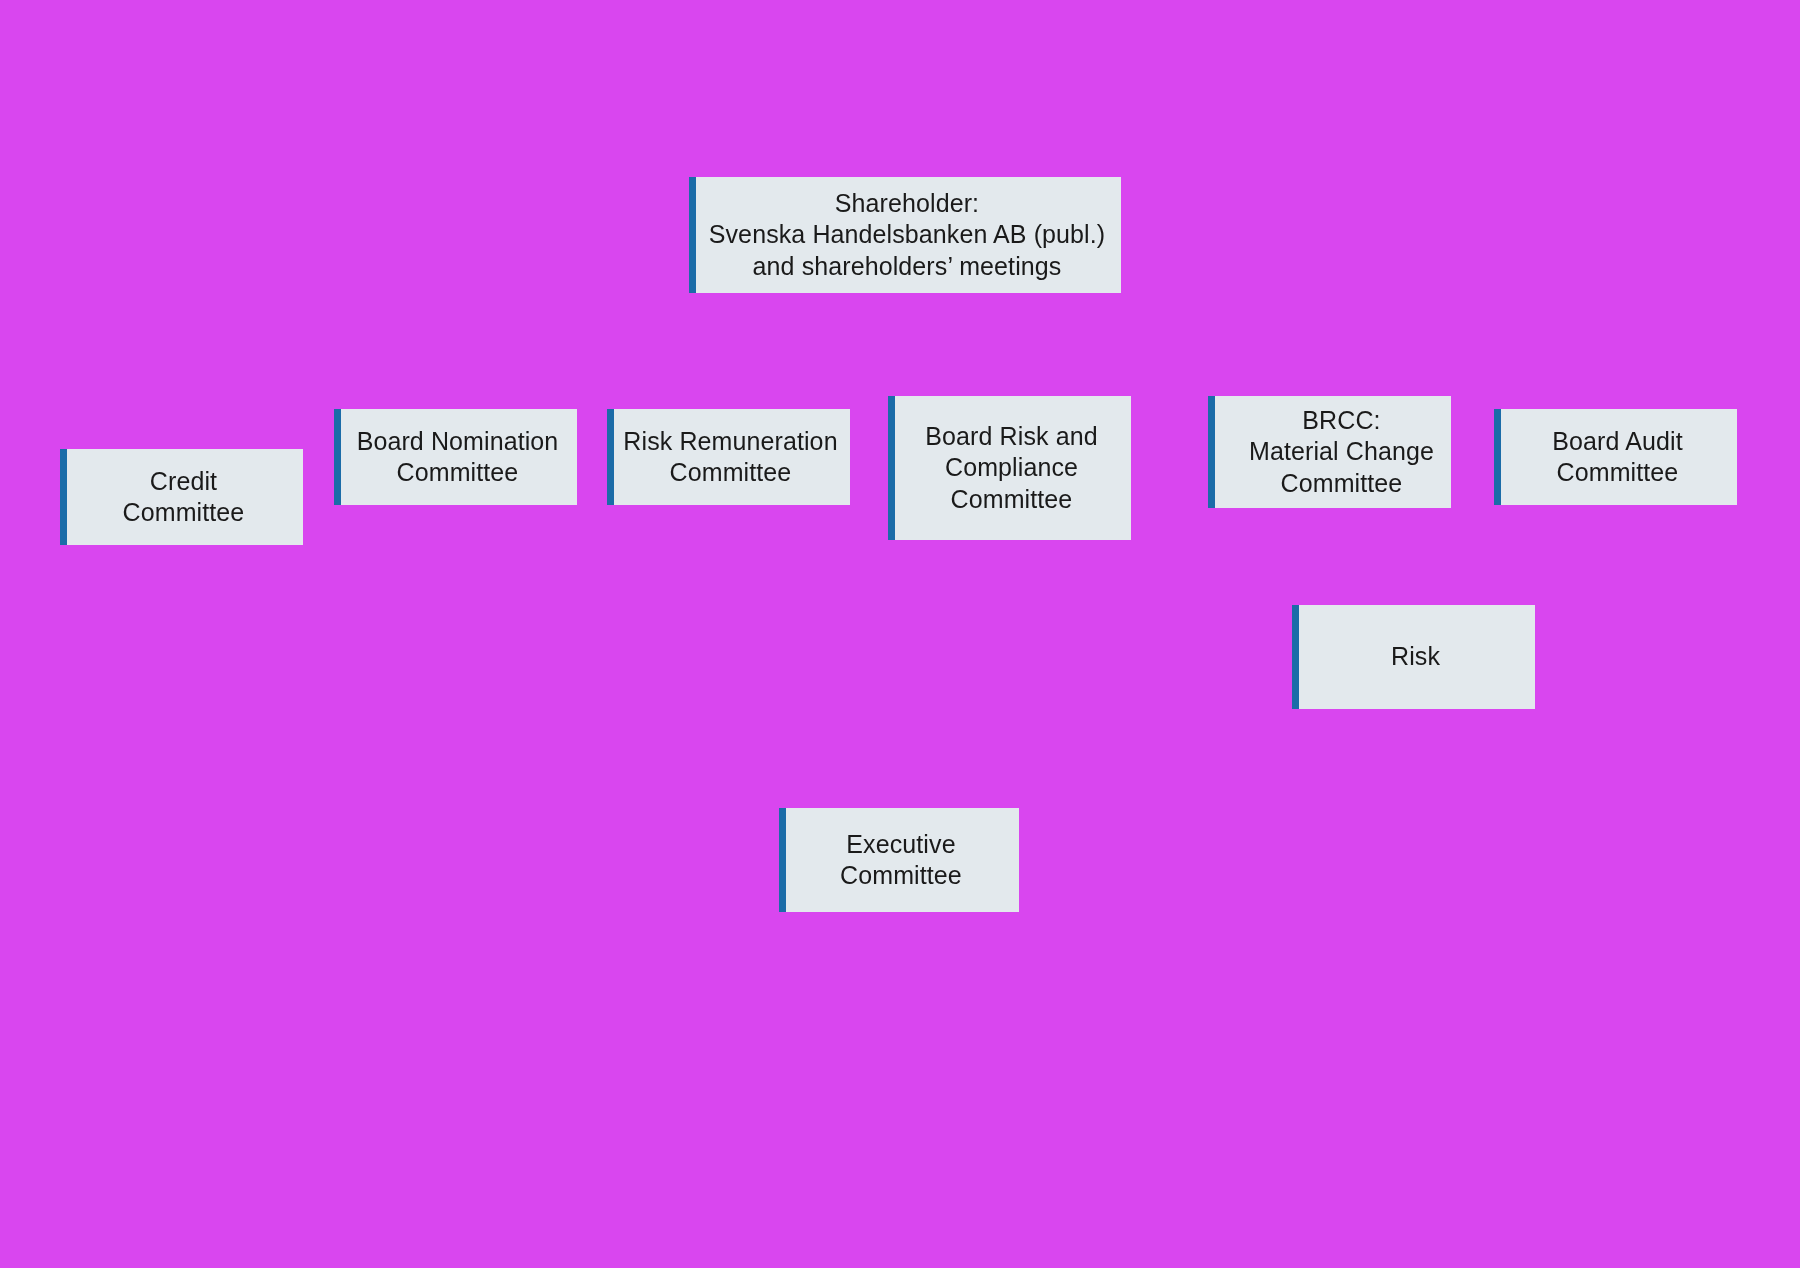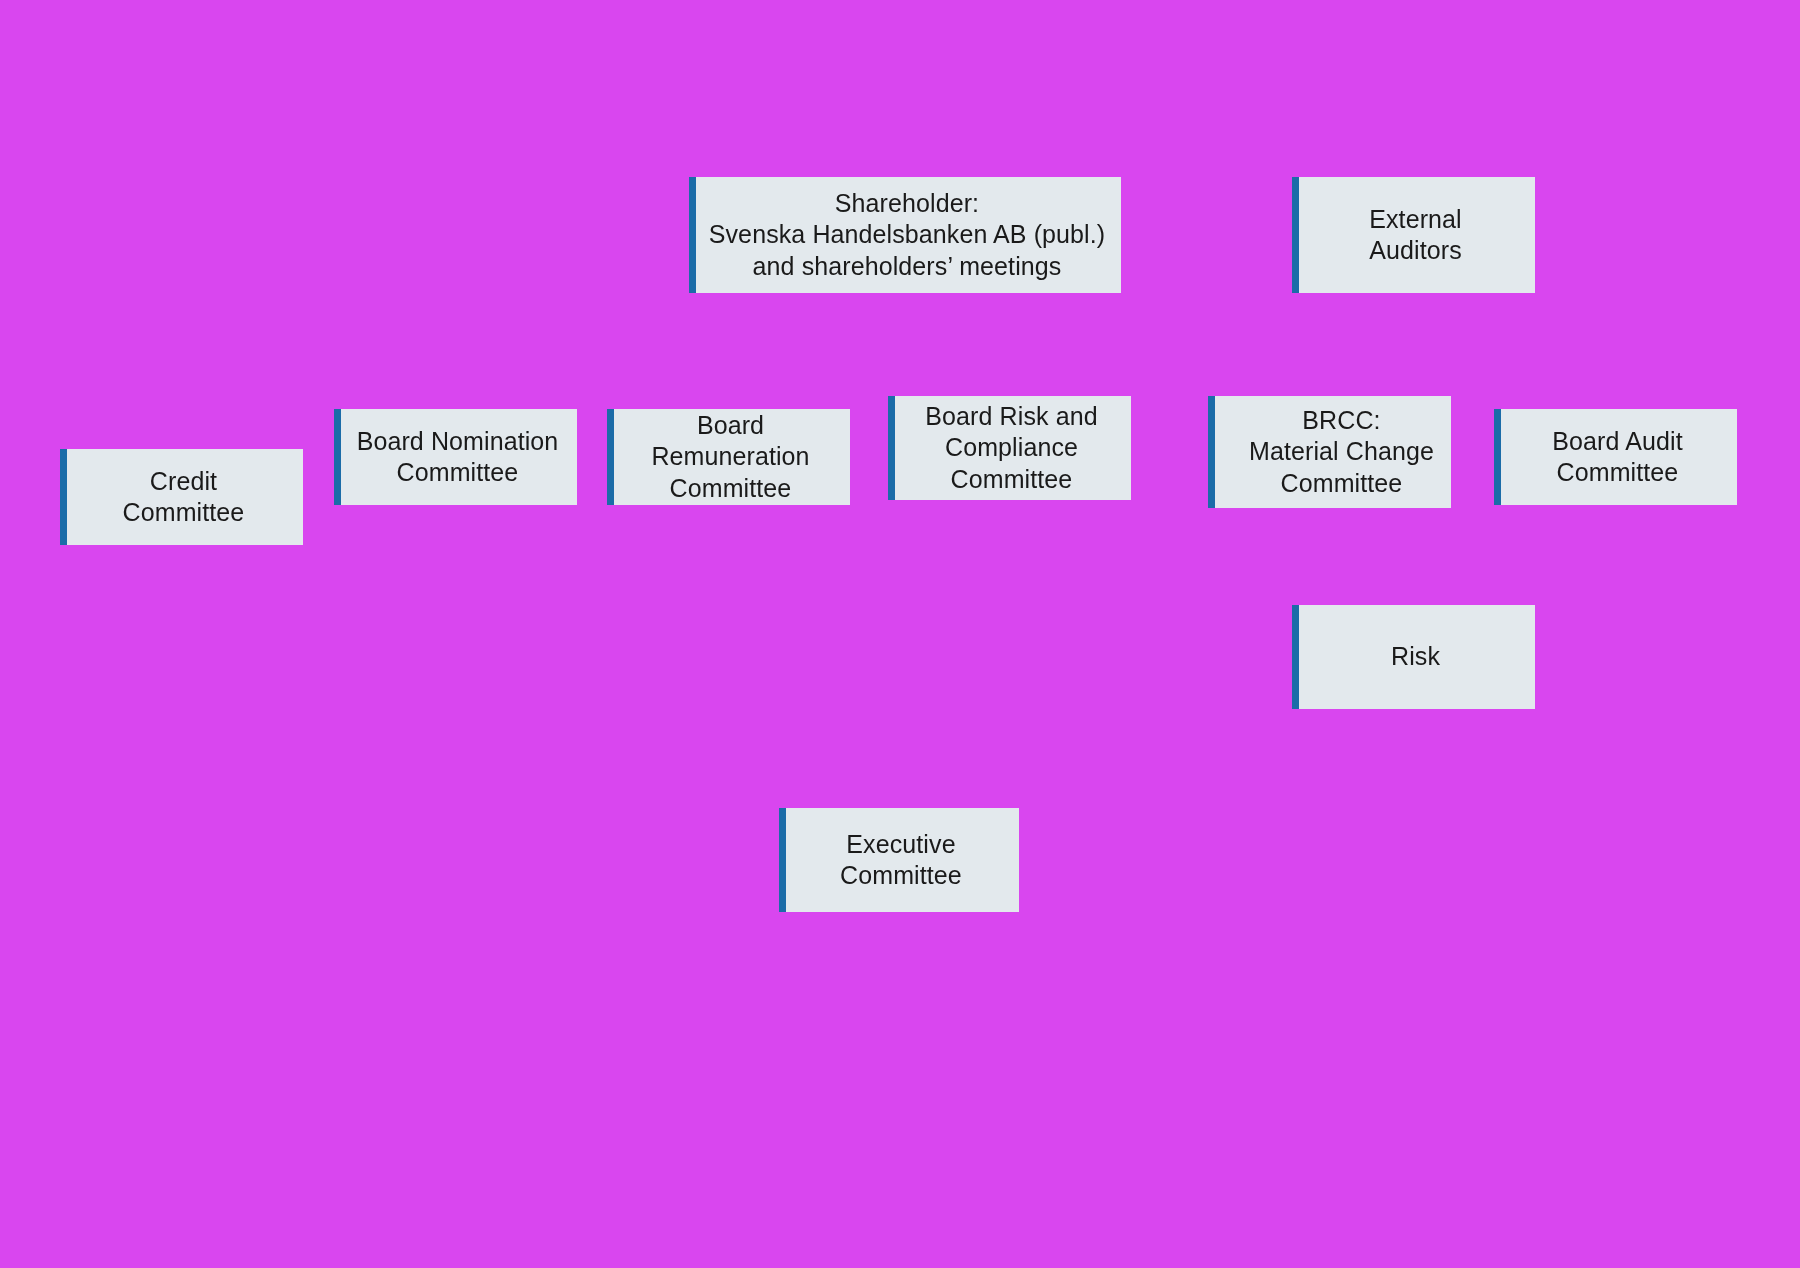--- a/index.html
+++ b/index.html
@@ -52,45 +52,40 @@
 
 <div id="canvas">
 
   <div class="node" style="left:689px; top:177px; width:432px; height:116px;">
     <span class="accent"></span>
     <span class="label">Shareholder:
 Svenska Handelsbanken AB (publ.)
 and shareholders’ meetings</span>
   </div>
 
-  <div class="node" style="left:1292px; top:177px; width:243px; height:116px;">
-    <span class="accent"></span>
-    <span class="label">External
-Auditors</span>
-  </div>
 
   <div class="node" style="left:60px; top:409px; width:243px; height:96px;margin-top:40px;">
     <span class="accent"></span>
     <span class="label">Credit
 Committee</span>
   </div>
 
   <div class="node" style="left:334px; top:409px; width:243px; height:96px;">
     <span class="accent"></span>
     <span class="label">Board Nomination
 Committee</span>
   </div>
 
   <div class="node" style="left:607px; top:409px; width:243px; height:96px;">
     <span class="accent"></span>
-    <span class="label">Board Remuneration
+    <span class="label">Risk Remuneration
 Committee</span>
   </div>
 
-  <div class="node" style="left:888px; top:396px; width:243px; height:104px;">
+  <div class="node" style="left:888px; top:396px; width:243px; height:144px;">
     <span class="accent"></span>
     <span class="label">Board Risk and
 Compliance
 Committee</span>
   </div>
 
   <div class="node" style="left:1208px; top:396px; width:243px; height:112px;padding-left:36px;">
     <span class="accent"></span>
     <span class="label">BRCC:
 Material Change

